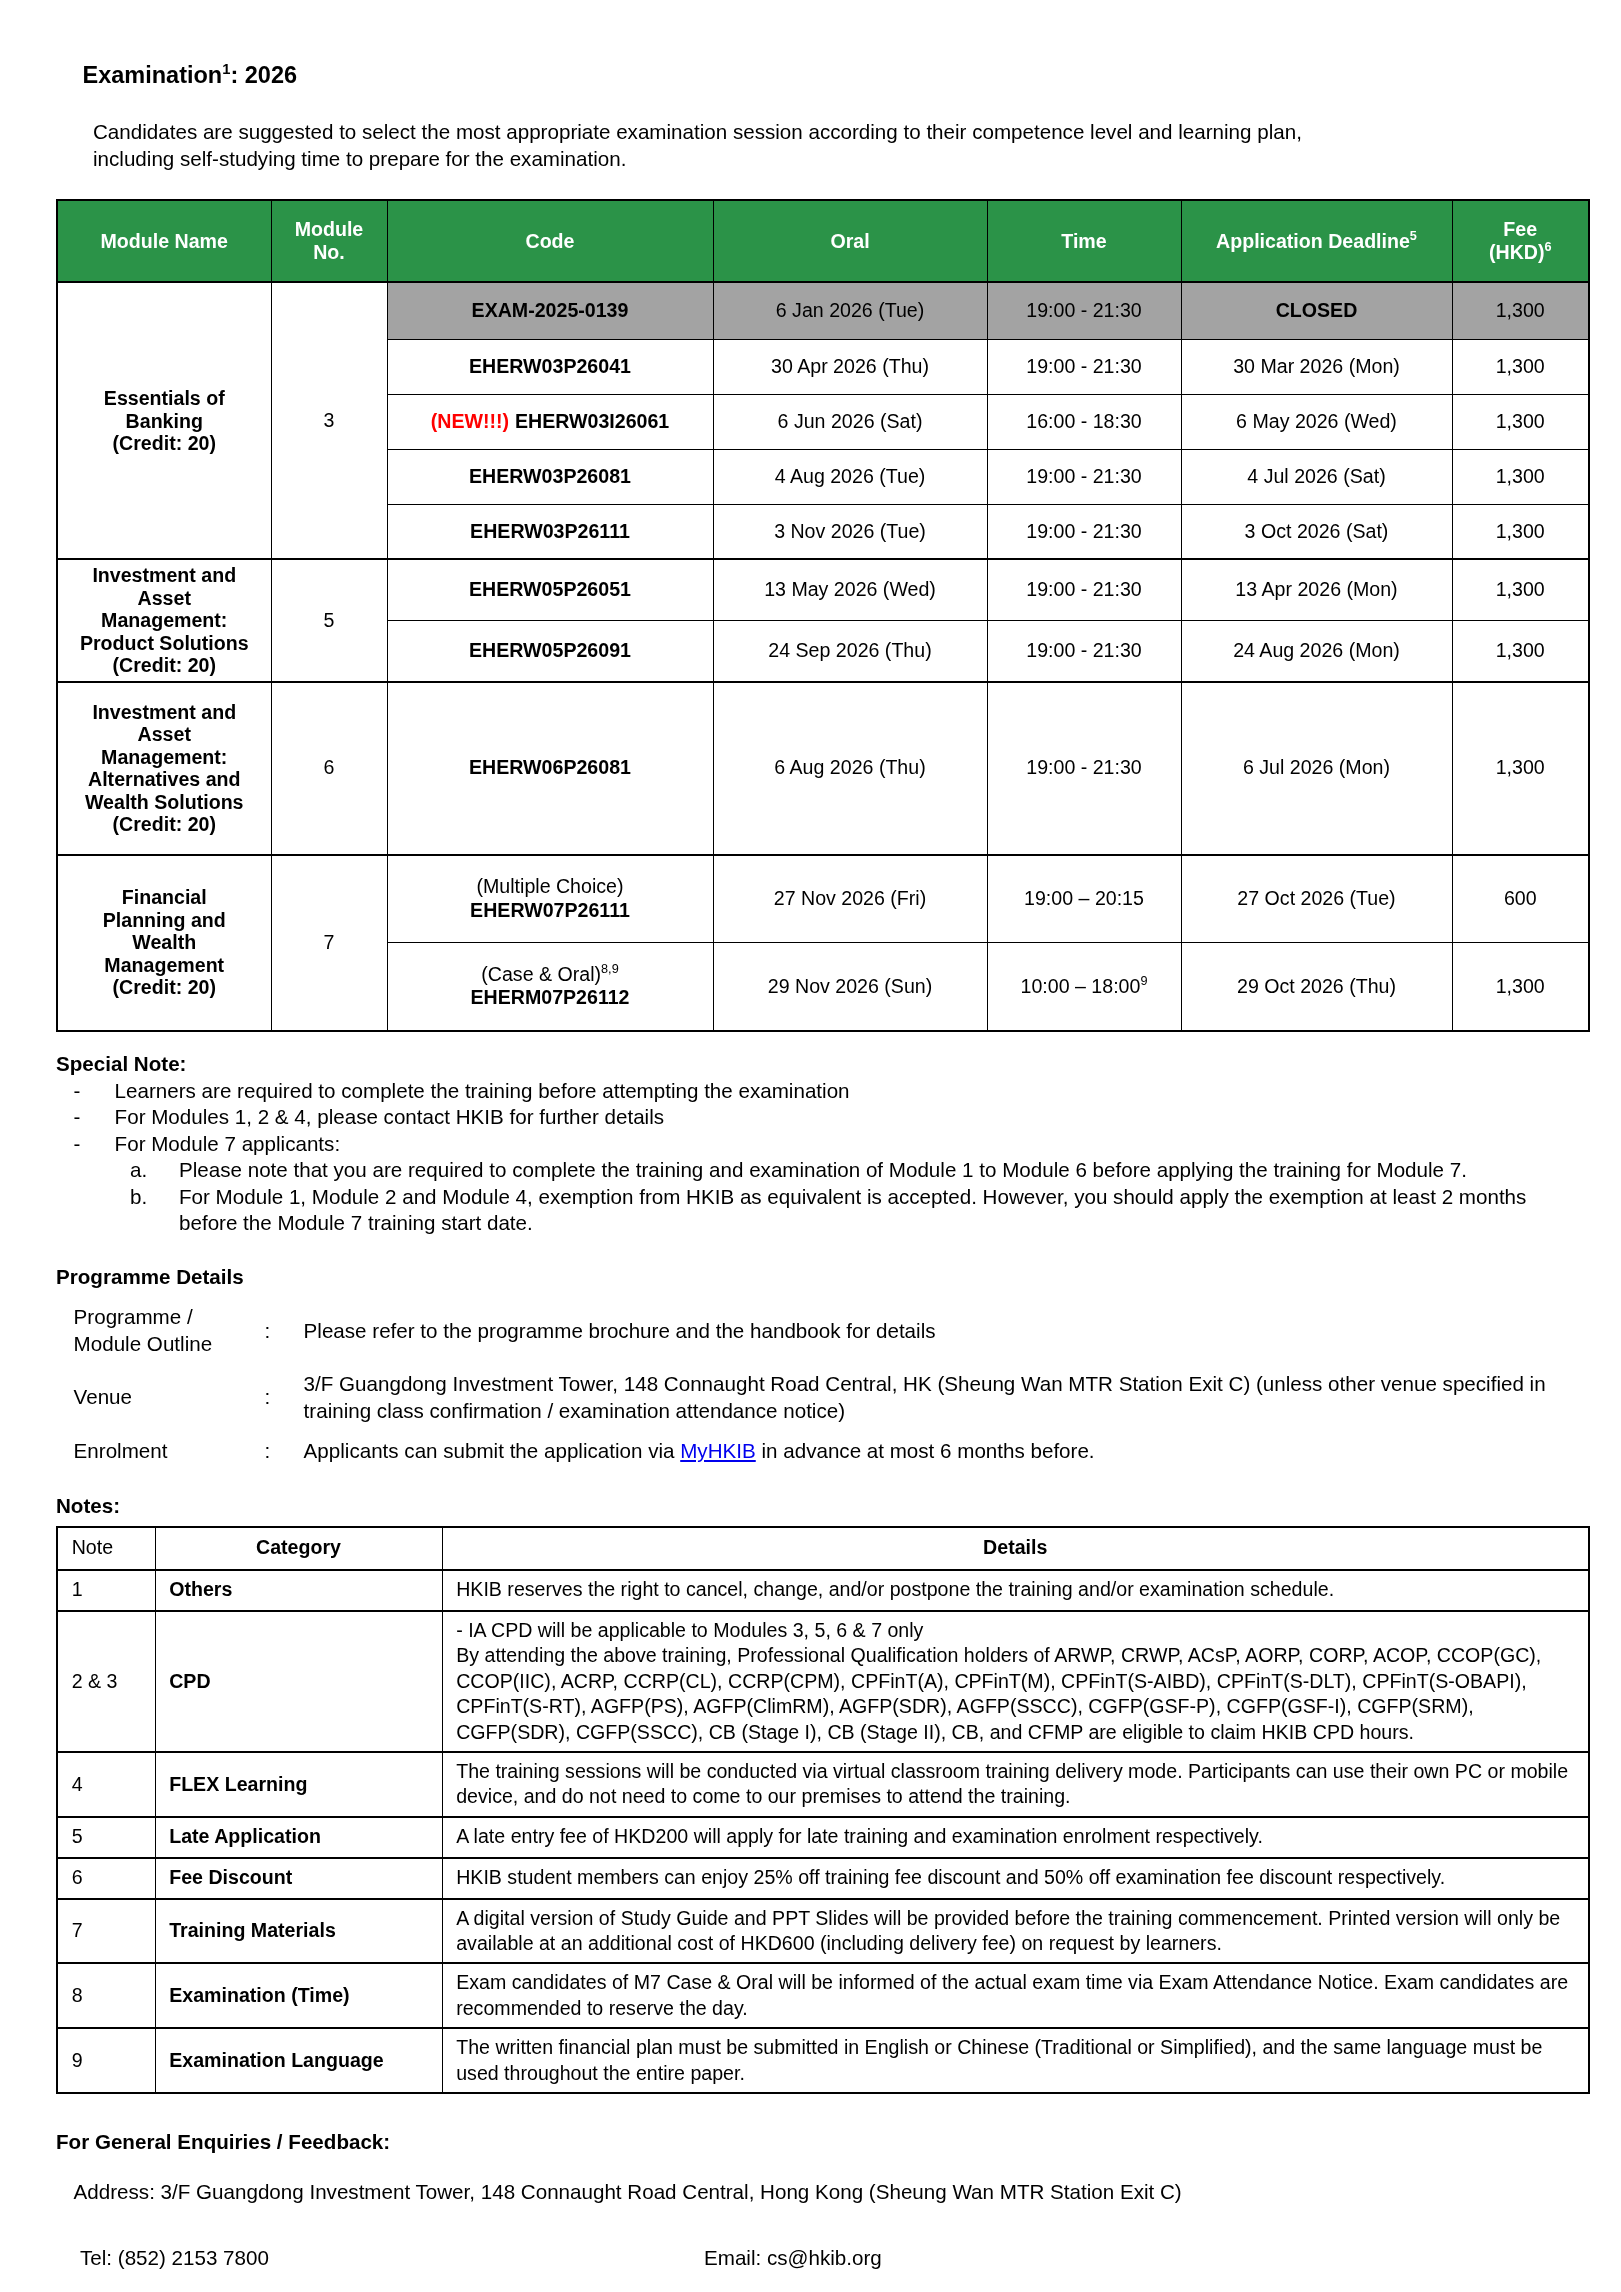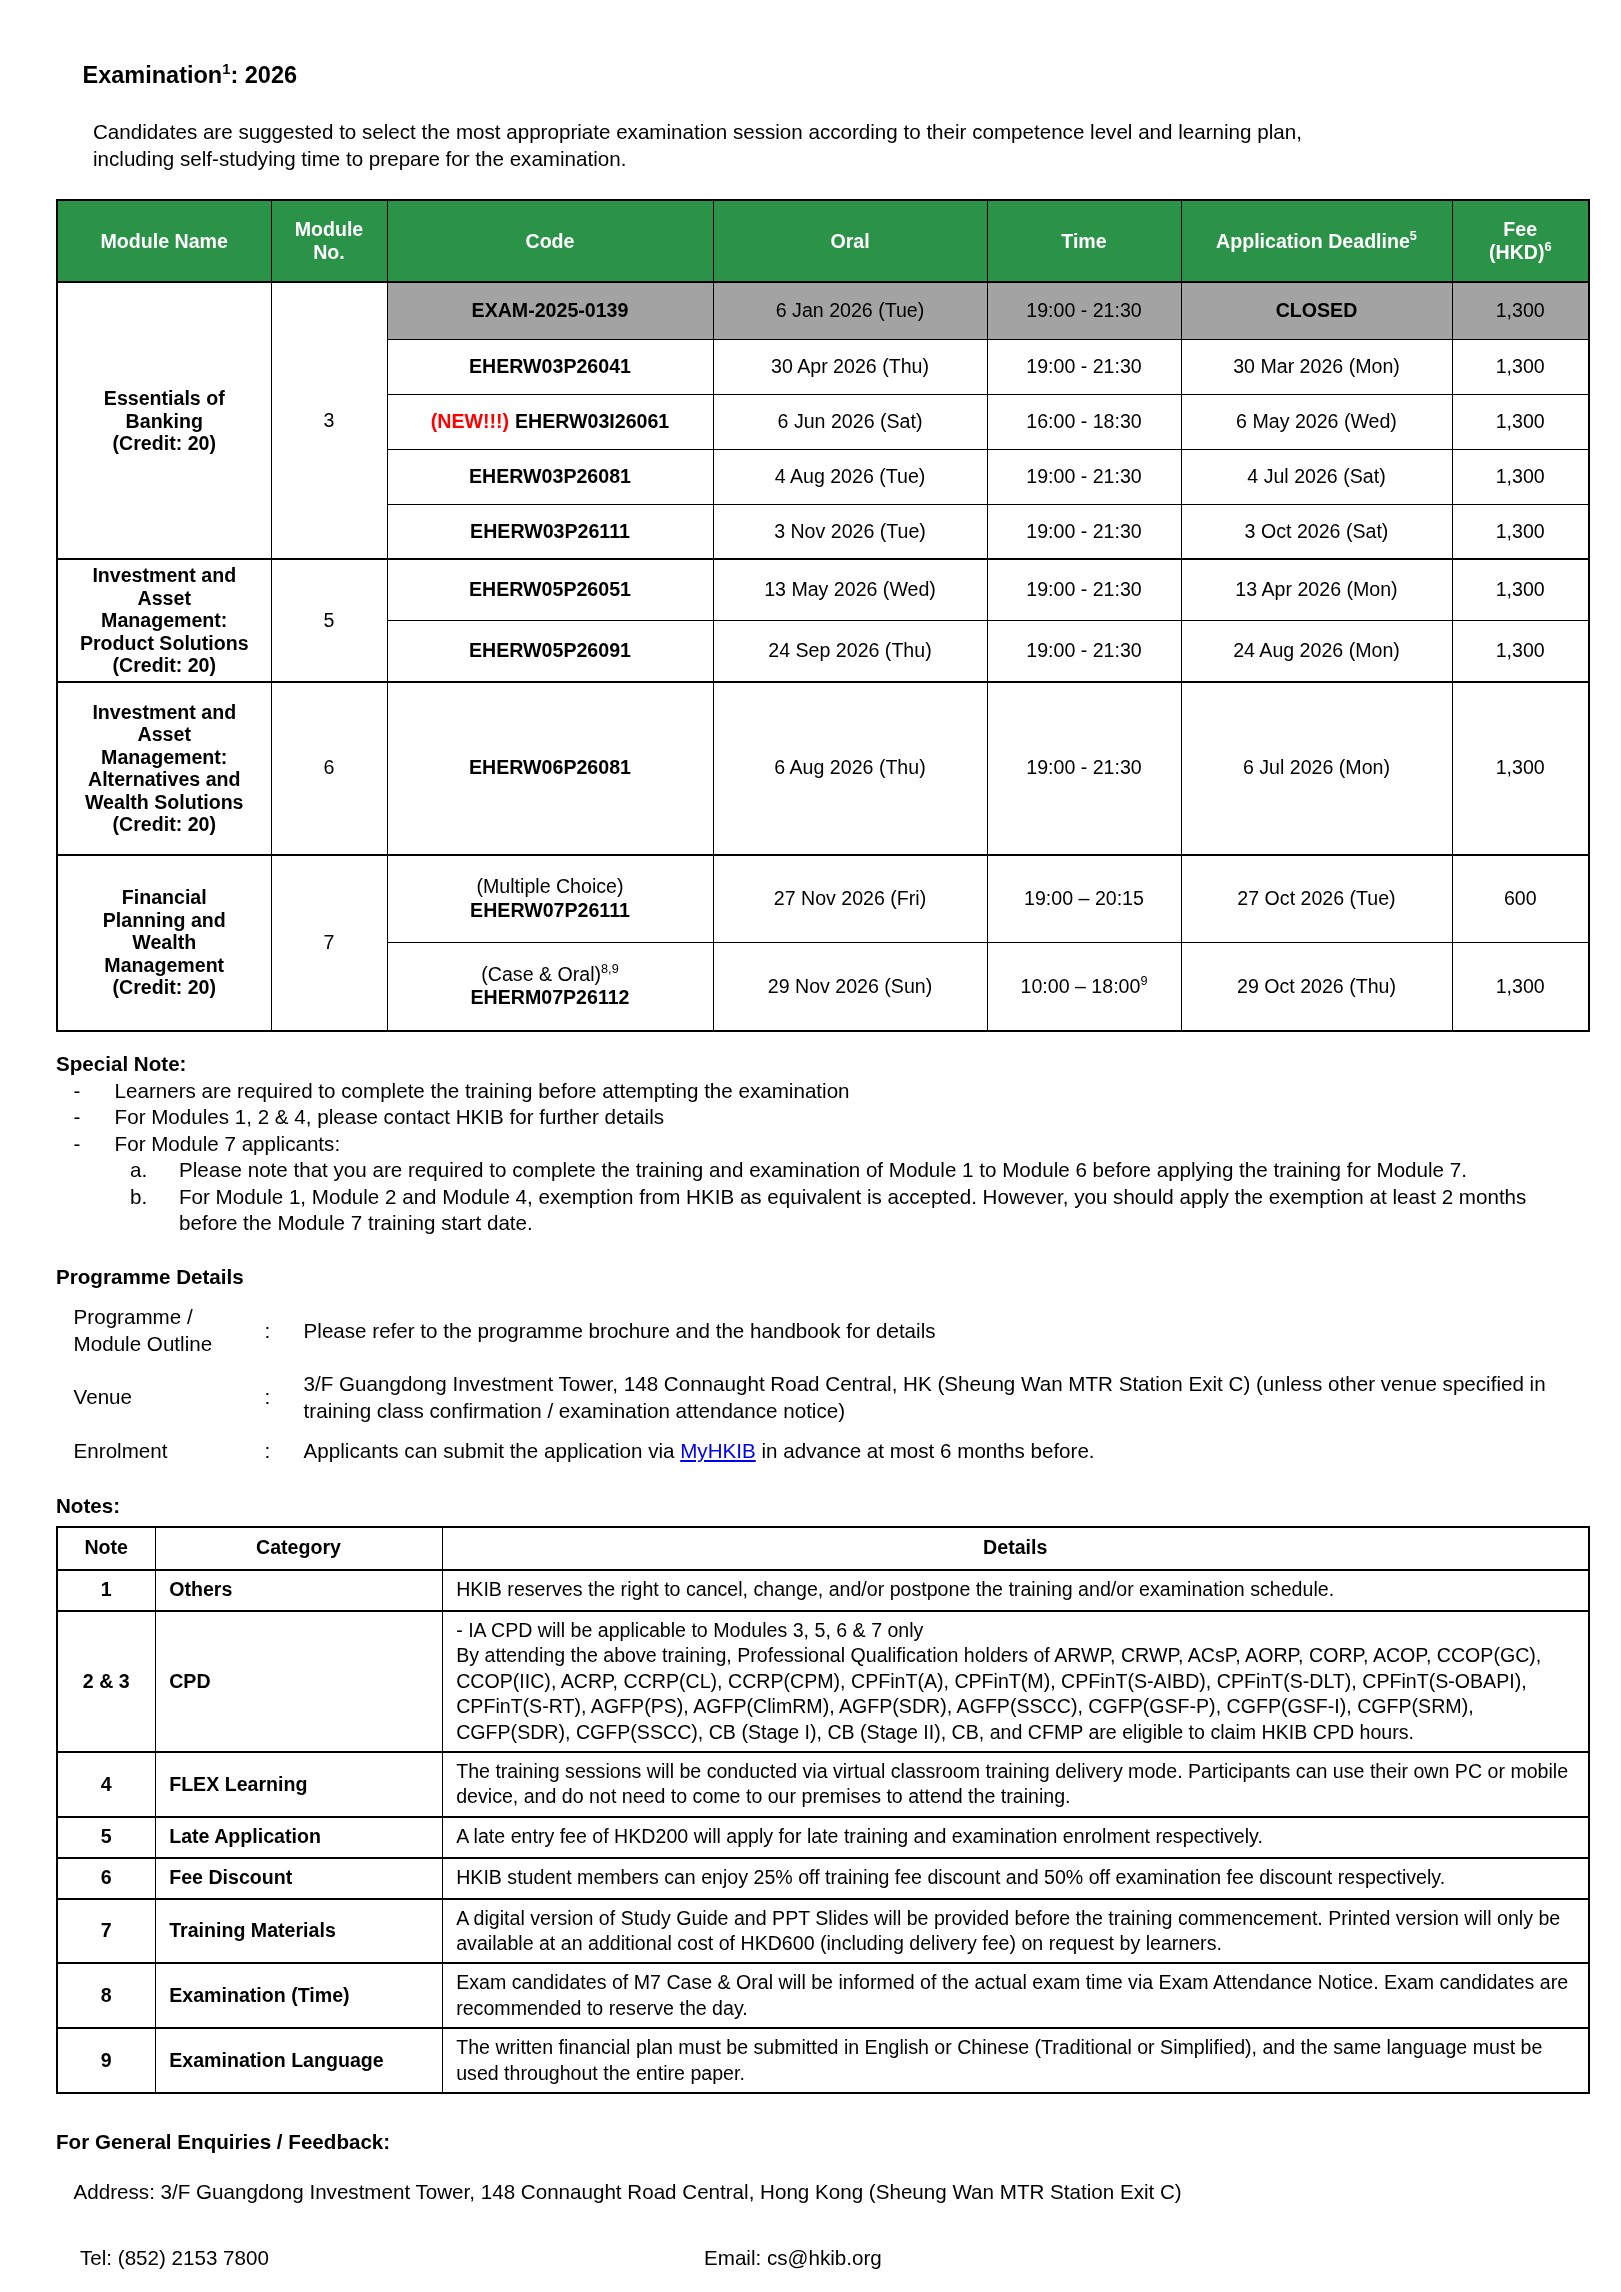--- a/index.html
+++ b/index.html
@@ -59,21 +59,21 @@
   
   .notes { margin-top:29px; }
   .notes-title { font-weight:bold; }
   .notes-table { margin-top:5.9px; width:1532px; table-layout:fixed; border:2px solid #000; }
   .notes-table th, .notes-table td {
     border:1px solid #000; font-size:19.6px; line-height:25.5px;
     padding:5.9px 13.7px; vertical-align:middle;
   }
   .notes-table tr { border-top:2px solid #000; }
   .notes-table th { font-weight:bold; text-align:center; height:43px; }
-  .notes-table .c-note { text-align:center; font-weight:bold; }
+  .notes-table .c-note { text-align:left; font-weight:normal; }
   .notes-table .c-cat { font-weight:bold; }
   .notes-table .c-det { text-align:left; }
   .notes-table .single td { height:41px; }
 
   
   .enquiries-title { margin-top:35px; font-weight:bold; }
   .addr { margin:23.5px 0 0 17.6px; }
   .contact-row { display:flex; margin:39px 0 0 24px; }
   .contact-row .tel { width:624px; flex:none; }
 </style>

